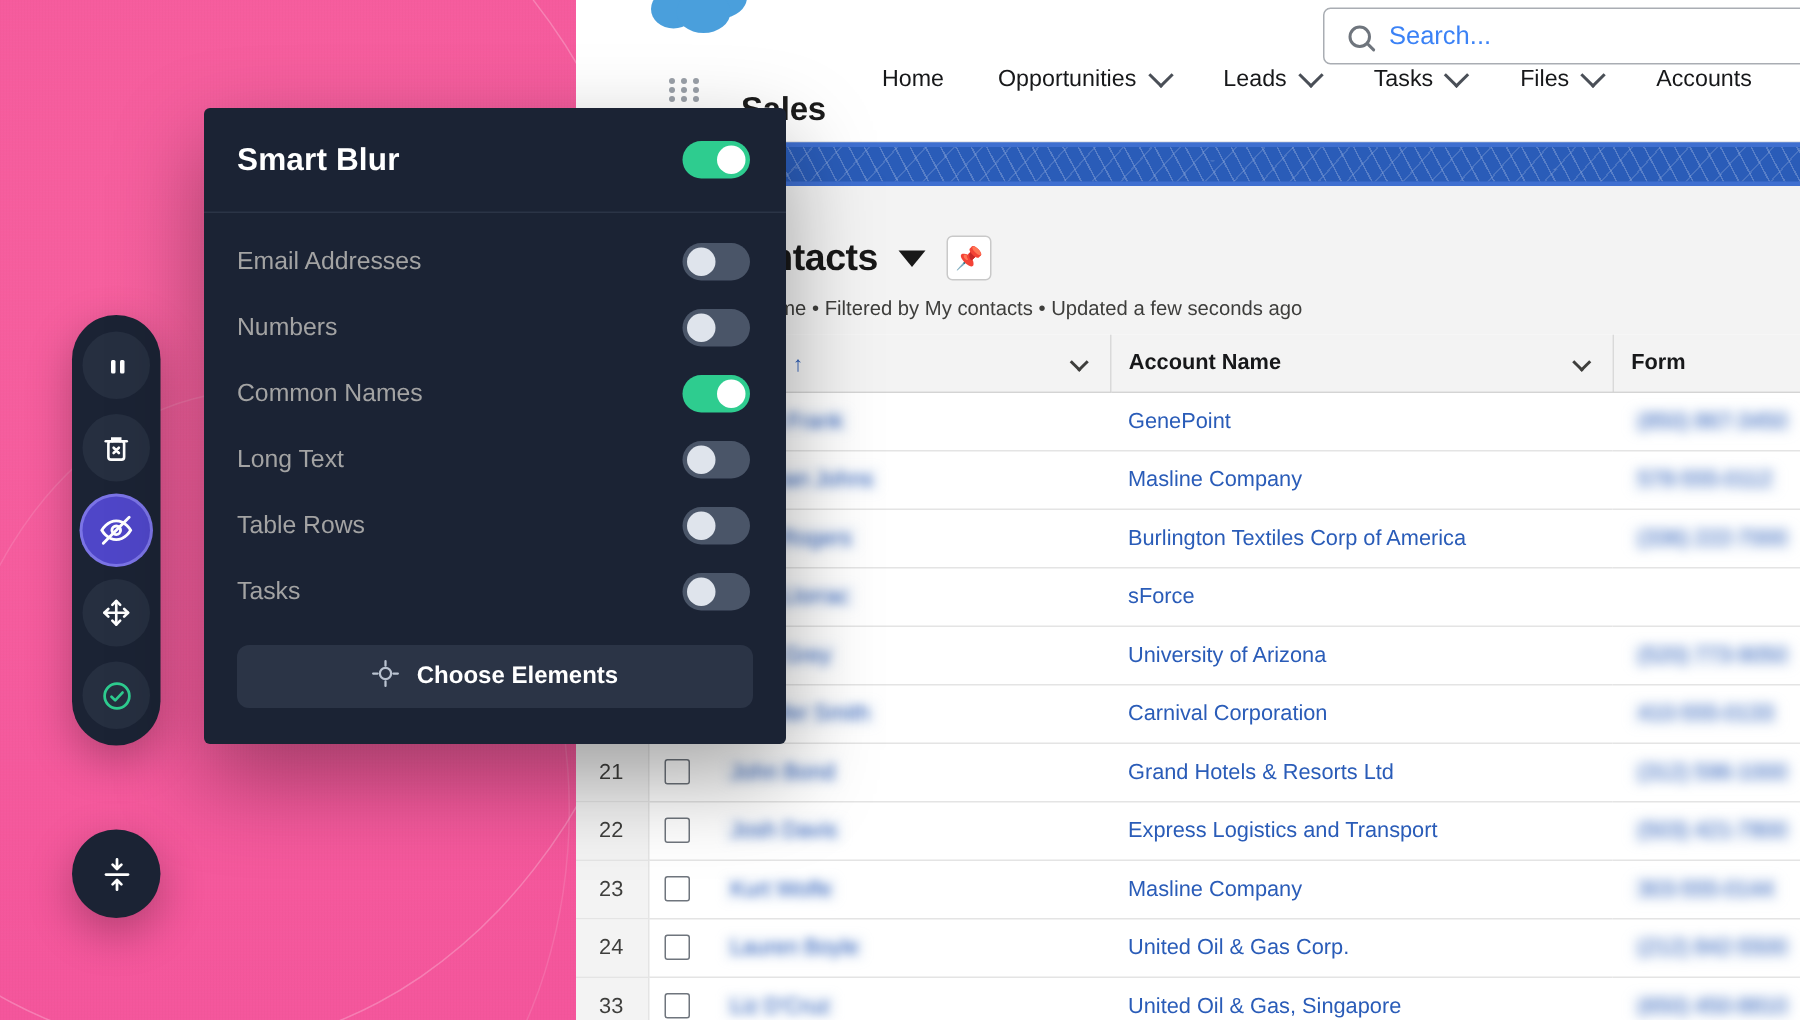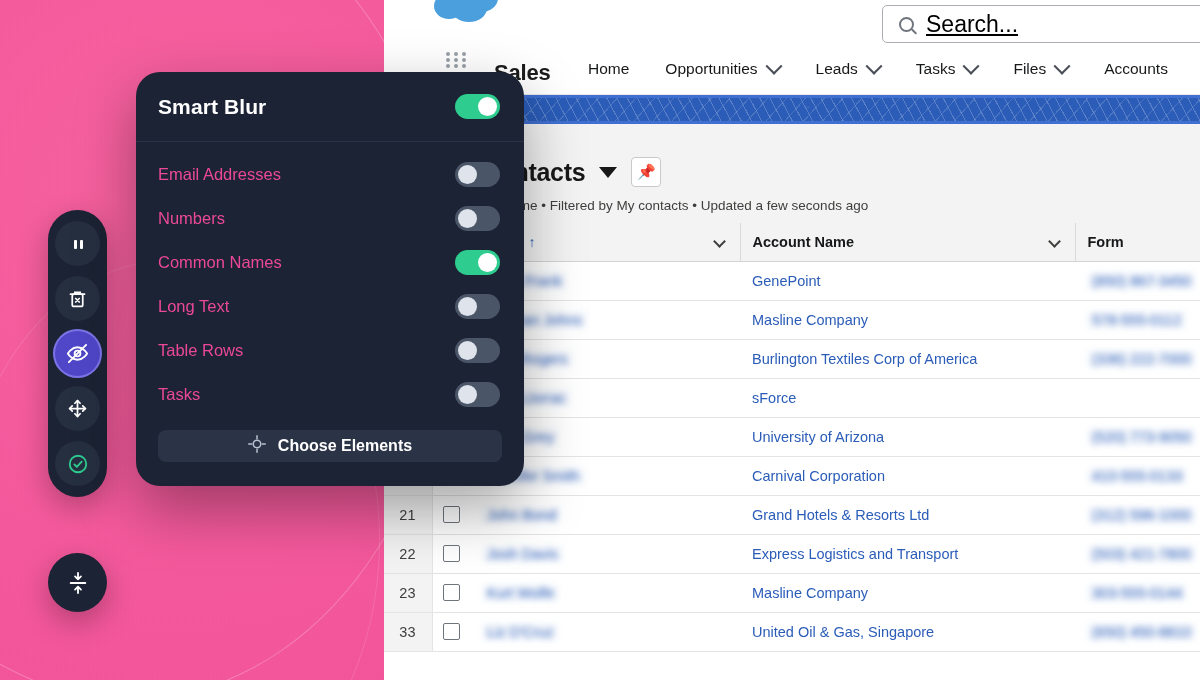--- a/index.html
+++ b/index.html
@@ -64,21 +64,21 @@
   .sf-applauncher i {
     display: block; width: 4px; height: 4px;
     border-radius: 50%; background: #9aa0a8;
   }
   .sf-appname {
     position: absolute; left: 110px; top: 60px;
     font-size: 22px; font-weight: 700; color: #1b1b1b;
     letter-spacing: -0.2px;
   }
   .sf-nav {
-    position: absolute; left: 204px; top: 60px;
+    position: absolute; left: 204px; top: 44px;
     display: flex; align-items: center; gap: 0px;
     font-size: 15.5px; color: #17181a;
     white-space: nowrap;
   }
   .sf-nav .navitem {
     display: flex; align-items: center; gap: 10px;
     padding: 0 18px;
   }
   .sf-nav .navitem:first-child { padding-left: 0; }
   .chev {
@@ -103,21 +103,21 @@
     position: relative;
     flex: 0 0 auto;
   }
   .sf-search .magnifier::after {
     content: ""; position: absolute;
     width: 2px; height: 7px; background: #6f757d;
     right: -3px; bottom: -5px;
     transform: rotate(-45deg);
     border-radius: 1px;
   }
-  .sf-search .ph { font-size: 23px; color: #000000; text-decoration: underline; }
+  .sf-search .ph { font-size: 17px; color: #3b82f6; }
 
   
   .sf-banner {
     position: relative;
     height: 29px;
     background: #2a5cb8;
     border-top: 3px solid #3f6fd0;
     border-bottom: 3px solid #3f6fd0;
     overflow: hidden;
   }
@@ -242,52 +242,52 @@
     display: flex; align-items: center; justify-content: center;
     color: #fff;
     box-shadow: 0 10px 30px rgba(0,0,0,.28);
   }
 
   
   .panel {
     position: absolute; left: 136px; top: 72px;
     width: 388px;
     background: #1b2334;
-    border-radius: 24px;
+    border-radius: 4px;
     box-shadow: 0 24px 60px rgba(0,0,0,.35);
     overflow: hidden;
   }
   .panel-head {
     display: flex; align-items: center; justify-content: space-between;
     padding: 22px 24px 22px 22px;
     border-bottom: 1px solid #2b3446;
   }
   .panel-title { font-size: 21px; font-weight: 700; color: #ffffff; letter-spacing: .1px; }
   .panel-body { padding: 10px 24px 0 22px; }
   .prow {
     display: flex; align-items: center; justify-content: space-between;
     height: 44px;
   }
-  .prow-label { font-size: 16.5px; color: #ec4899; }
+  .prow-label { font-size: 16.5px; color: #a3a3a3; }
   .toggle {
     width: 45px; height: 25px; border-radius: 13px;
     background: #4a5568;
     position: relative;
     flex: 0 0 auto;
   }
   .toggle .knob {
     position: absolute; top: 3px; left: 3px;
     width: 19px; height: 19px; border-radius: 50%;
     background: #dfe4ec;
   }
   .toggle.on { background: #2ecc8f; }
   .toggle.on .knob { left: 23px; background: #ffffff; }
   .panel-footer { padding: 14px 22px 24px 22px; }
   .choose-btn {
-    height: 32px;
+    height: 42px;
     background: #2b3446;
     border-radius: 8px;
     display: flex; align-items: center; justify-content: center; gap: 12px;
     color: #ffffff; font-size: 16px; font-weight: 700;
   }
 </style>
 </head>
 <body>
 
 <div id="root">
@@ -486,20 +486,29 @@
           <tr>
             <td class="col-num">23</td>
             <td class="col-check">
               <span class="cbox"></span>
             </td>
             <td><span class="blurred">Kurt Wolfe</span></td>
             <td>Masline Company</td>
             <td><span class="blurred num">303-555-0144</span></td>
           </tr>
           <tr>
+            <td class="col-num">24</td>
+            <td class="col-check">
+              <span class="cbox"></span>
+            </td>
+            <td><span class="blurred">Lauren Boyle</span></td>
+            <td>United Oil &amp; Gas Corp.</td>
+            <td><span class="blurred num">(212) 842-5500</span></td>
+          </tr>
+          <tr>
             <td class="col-num">33</td>
             <td class="col-check">
               <span class="cbox"></span>
             </td>
             <td><span class="blurred">Liz D'Cruz</span></td>
             <td>United Oil &amp; Gas, Singapore</td>
             <td><span class="blurred num">(650) 450-8810</span></td>
           </tr>
         </tbody>
     </table>

